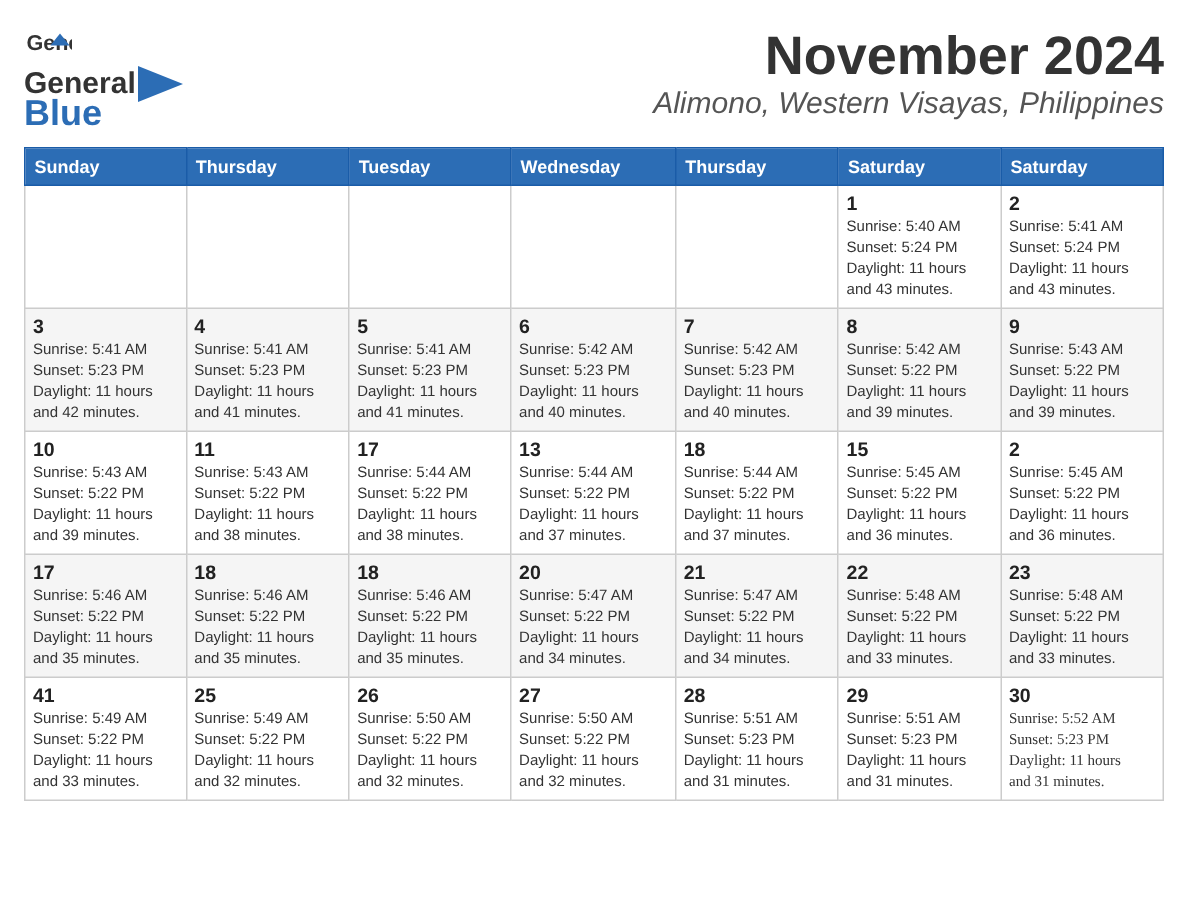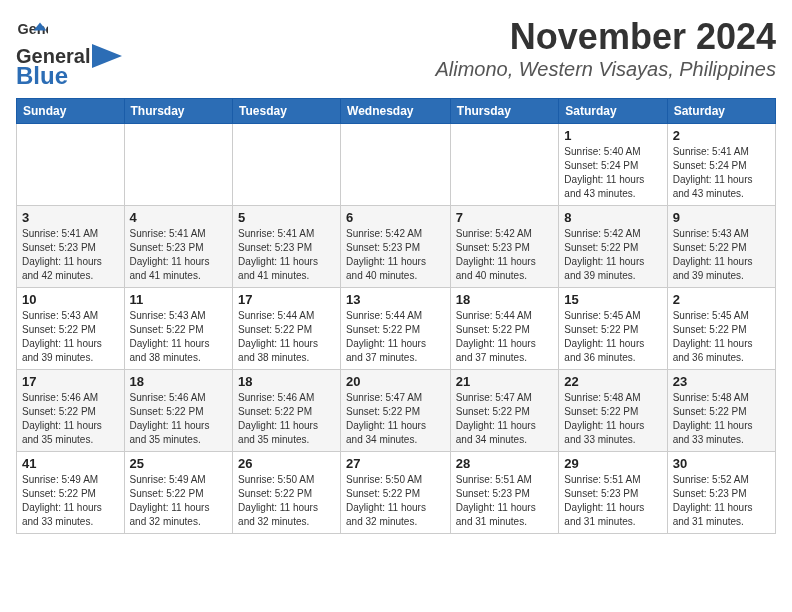--- a/index.html
+++ b/index.html
@@ -340,20 +340,20 @@
         </td>
         <td>
           <span class="day-number">29</span>
           <div class="day-info" style="white-space: pre-line;">Sunrise: 5:51 AM
 Sunset: 5:23 PM
 Daylight: 11 hours
 and 31 minutes.</div>
         </td>
         <td>
           <span class="day-number">30</span>
-          <div class="day-info" style="white-space: pre-line;">Sunrise: 5:52 AM
+          <div class="day-info" style="white-space: pre-line; font-family: Liberation Serif, serif;">Sunrise: 5:52 AM
 Sunset: 5:23 PM
 Daylight: 11 hours
 and 31 minutes.</div>
         </td>
       </tr>
     </tbody>
 </table>
 
 </body></html>

